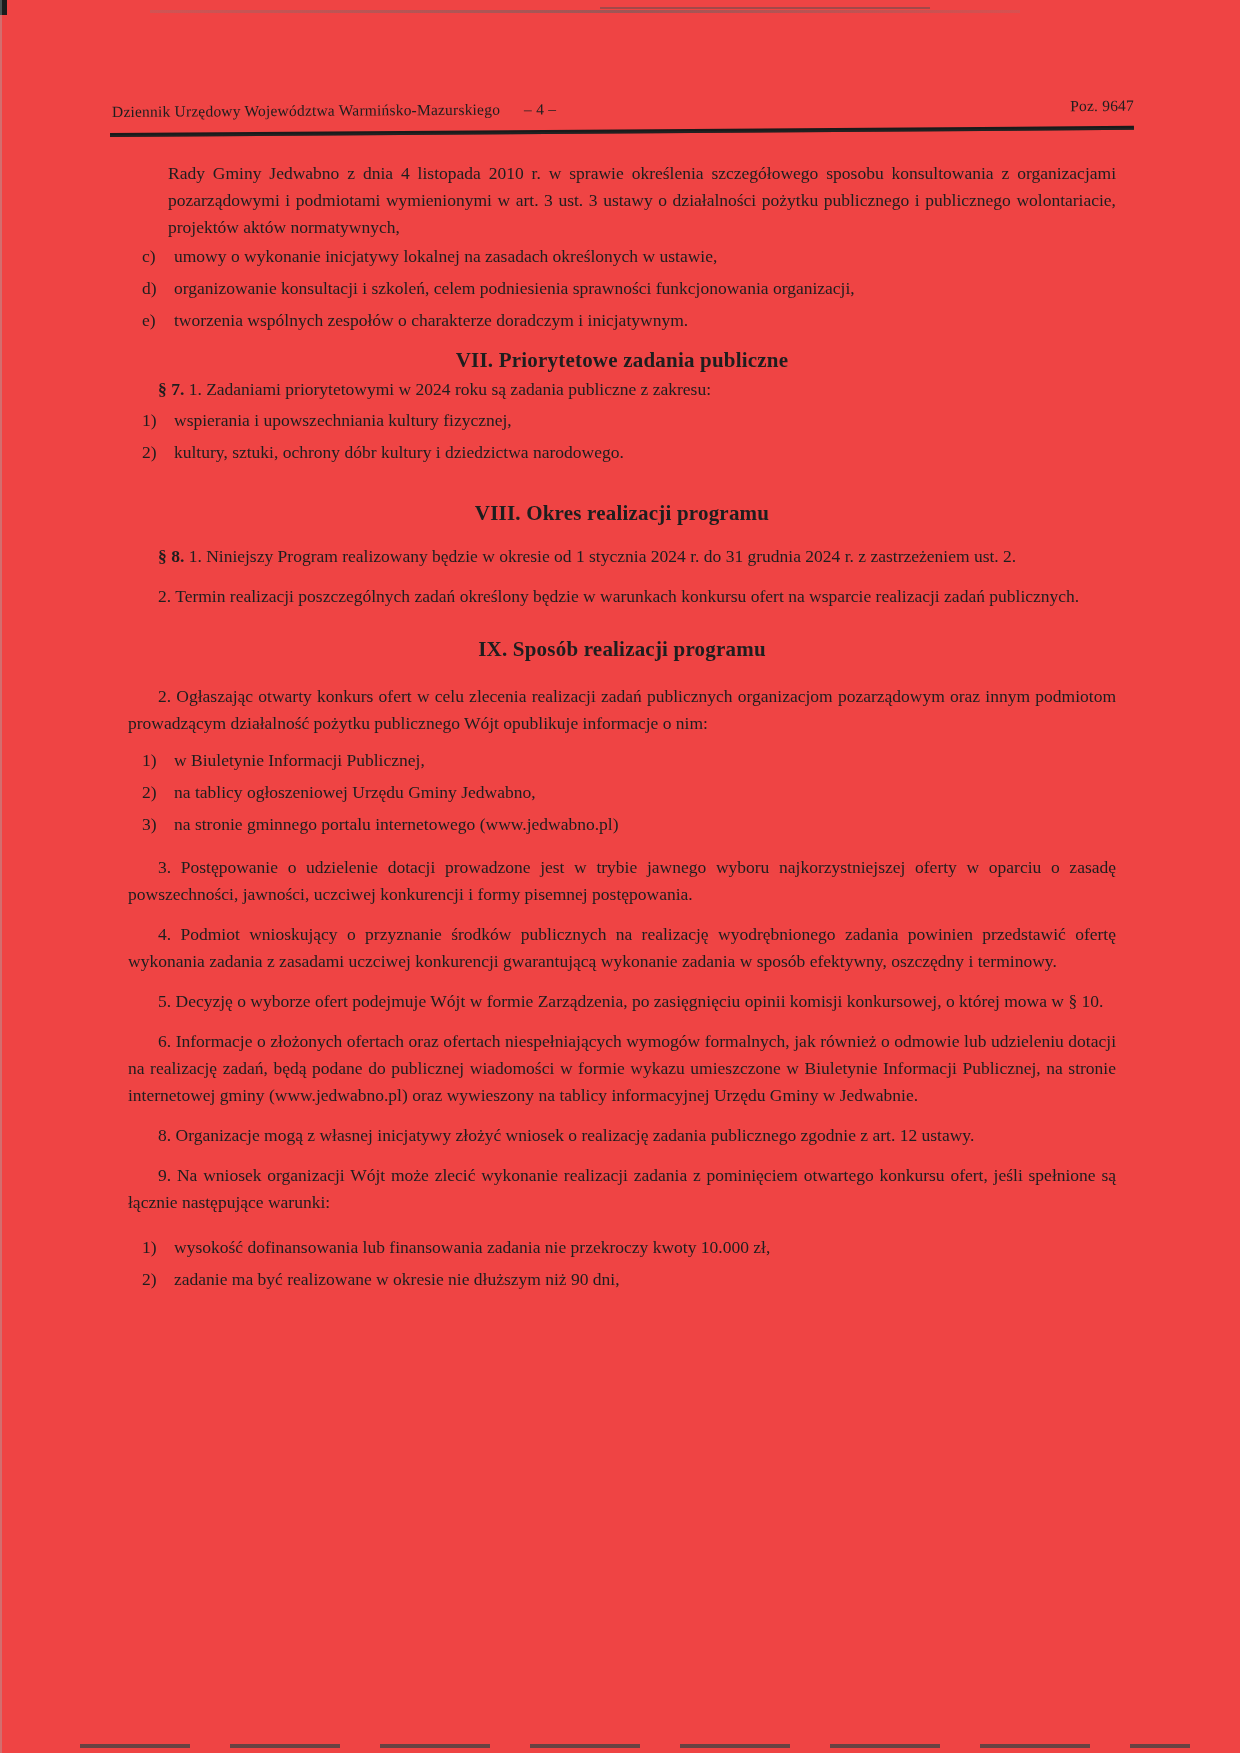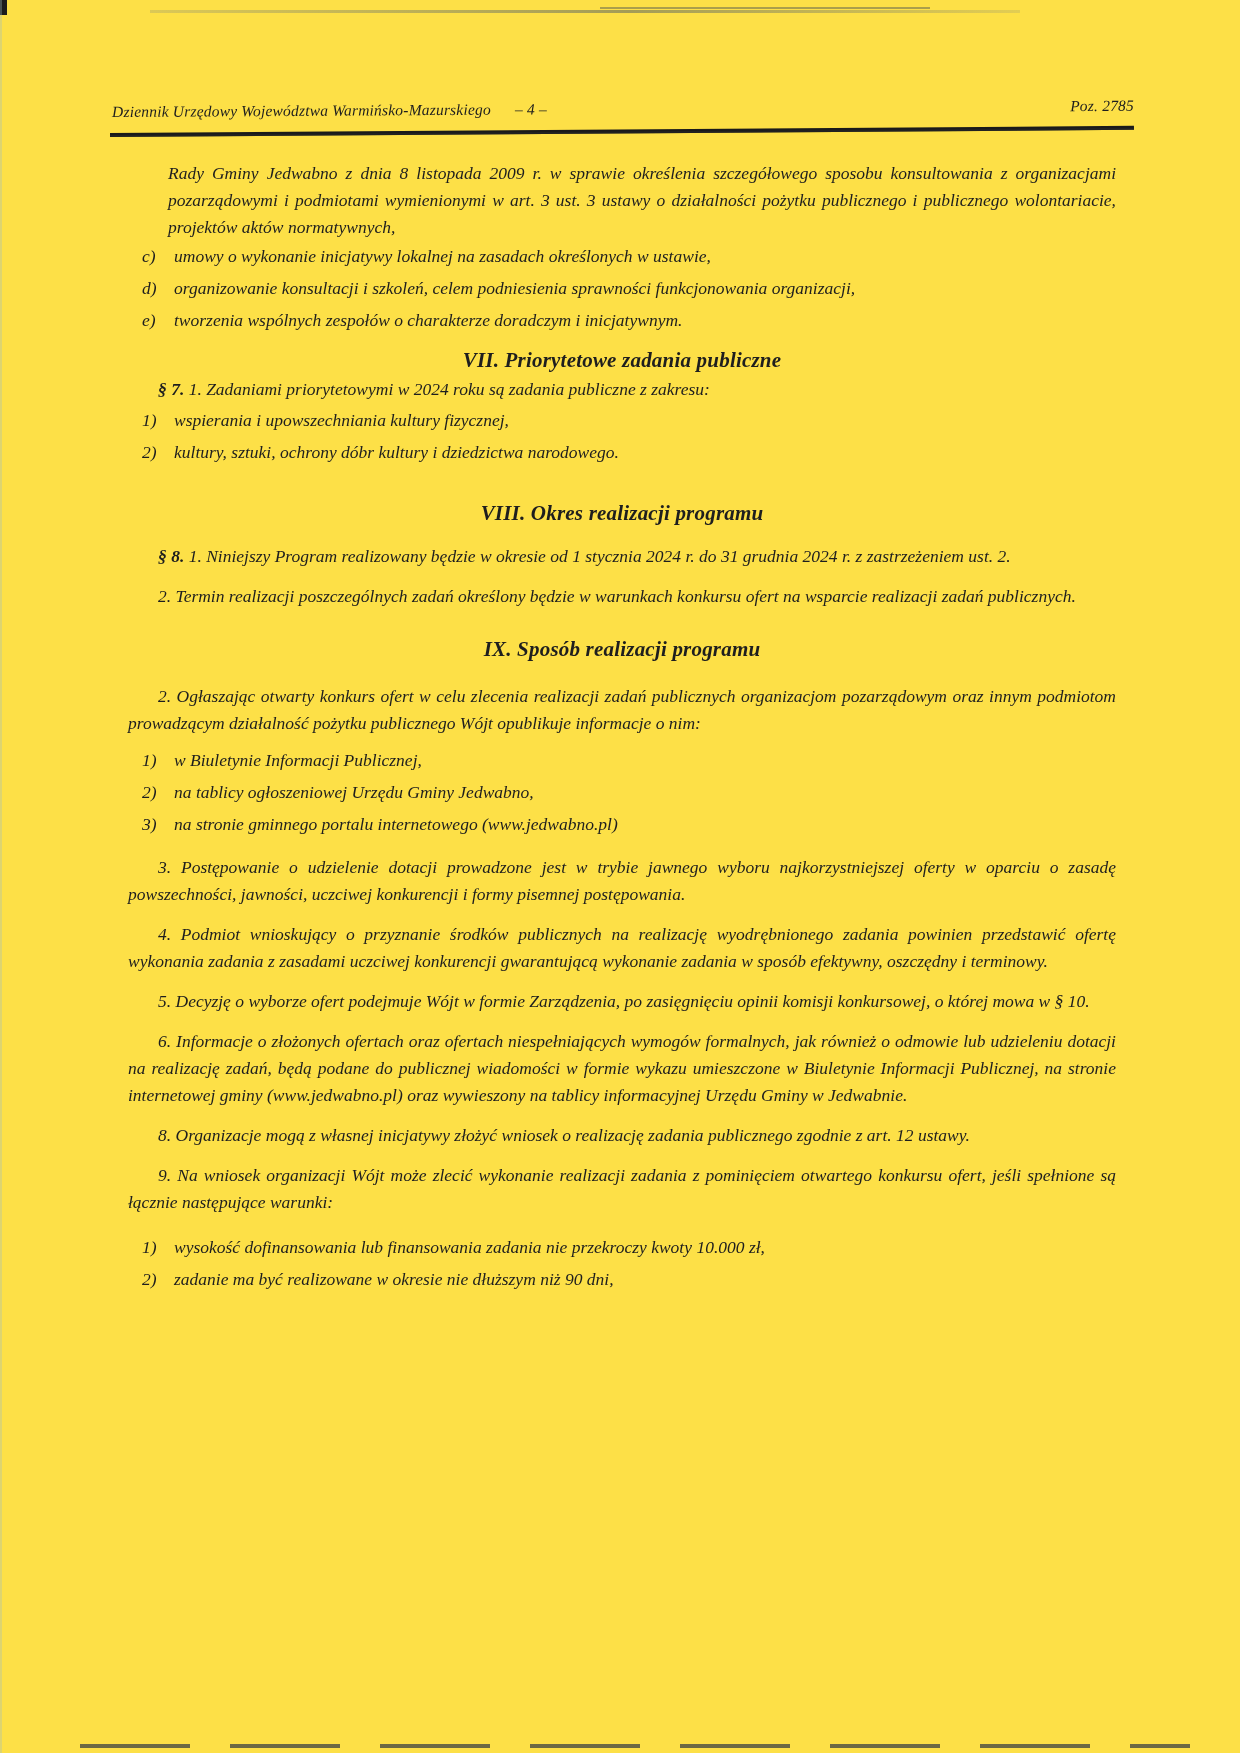--- a/index.html
+++ b/index.html
@@ -3,21 +3,21 @@
 <meta charset="utf-8">
 <style>
   html,body{margin:0;padding:0;}
   body{
     width:1240px;height:1753px;position:relative;
     background:#ffffff;
     font-family:"Liberation Serif","DejaVu Serif",serif;
     color:#1e1e1e;
     overflow:hidden;
   }
-  .page{position:absolute;inset:0;background:#fde047;font-style:italic;}
+  .page{position:absolute;inset:0;background:#ef4444;}
 
   
   .art-corner{position:absolute;left:0;top:0;width:7px;height:15px;background:#1c1c1c;}
   .art-topline{position:absolute;left:150px;top:10px;width:870px;height:3px;
     background:linear-gradient(90deg,rgba(120,130,130,.25),rgba(90,100,100,.55) 55%,rgba(120,130,130,.2));}
   .art-topline2{position:absolute;left:600px;top:7px;width:330px;height:2px;background:rgba(70,80,80,.45);}
   .art-bottom{position:absolute;left:80px;right:50px;bottom:5px;height:4px;opacity:.75;
     background:repeating-linear-gradient(90deg,#3c4242 0 110px,transparent 110px 150px);}
   .art-leftedge{position:absolute;left:0;top:0;bottom:0;width:2px;background:rgba(160,190,190,.35);}
 
@@ -68,27 +68,27 @@
   <div class="art-corner"></div>
   <div class="art-topline"></div>
   <div class="art-topline2"></div>
   <div class="art-leftedge"></div>
   <div class="art-bottom"></div>
 
   <div class="hdr">
     <span class="journal">Dziennik Urzędowy Województwa Warmińsko-Mazurskiego</span>
     <span class="pgnum">– 4 –</span>
     <span class="spacer"></span>
-    <span class="poz">Poz. 2785</span>
+    <span class="poz">Poz. 9647</span>
   </div>
   <div class="rule"></div>
 
   <div class="content">
 
-    <p class="para p-cont">Rady Gminy Jedwabno z dnia 8 listopada 2009 r. w sprawie określenia szczegółowego sposobu konsultowania z organizacjami pozarządowymi i podmiotami wymienionymi w art. 3 ust. 3 ustawy o działalności pożytku publicznego i publicznego wolontariacie, projektów aktów normatywnych,</p>
+    <p class="para p-cont">Rady Gminy Jedwabno z dnia 4 listopada 2010 r. w sprawie określenia szczegółowego sposobu konsultowania z organizacjami pozarządowymi i podmiotami wymienionymi w art. 3 ust. 3 ustawy o działalności pożytku publicznego i publicznego wolontariacie, projektów aktów normatywnych,</p>
 
     <div class="item">
       <span class="marker">c)</span>
       <span class="itext">umowy o wykonanie inicjatywy lokalnej na zasadach określonych w ustawie,</span>
     </div>
     <div class="item">
       <span class="marker">d)</span>
       <span class="itext">organizowanie konsultacji i szkoleń, celem podniesienia sprawności funkcjonowania organizacji,</span>
     </div>
     <div class="item grp-end">

